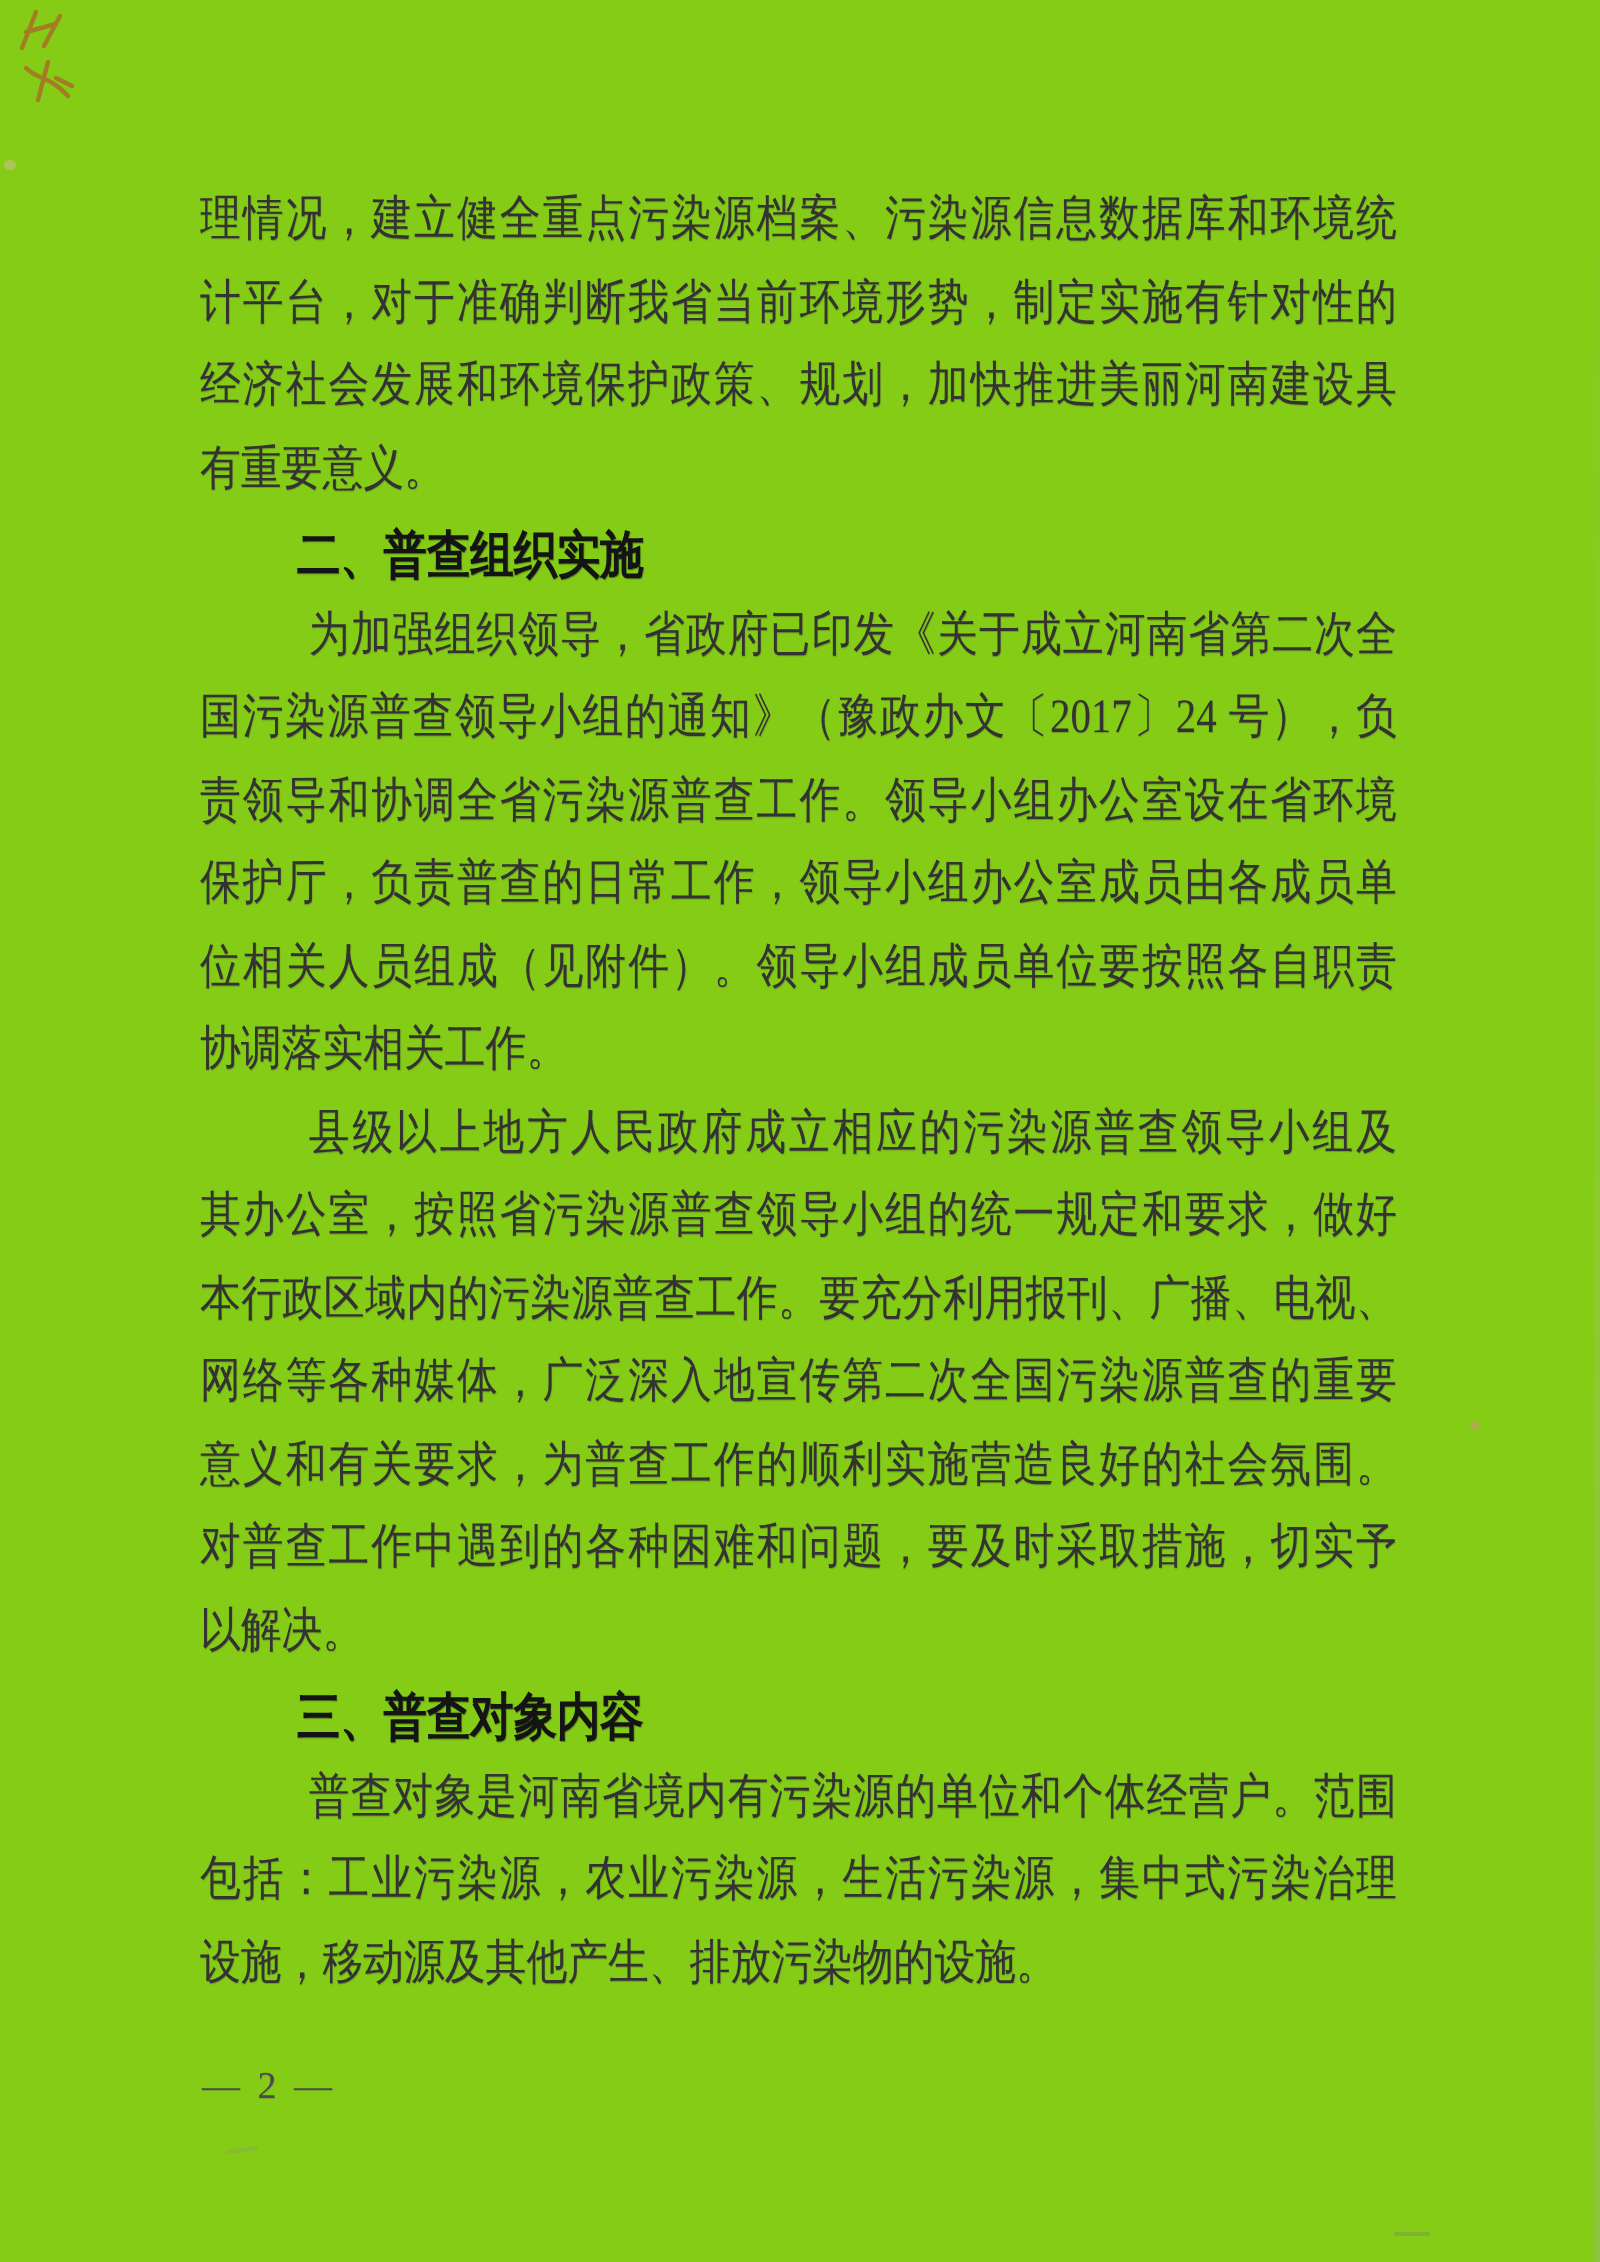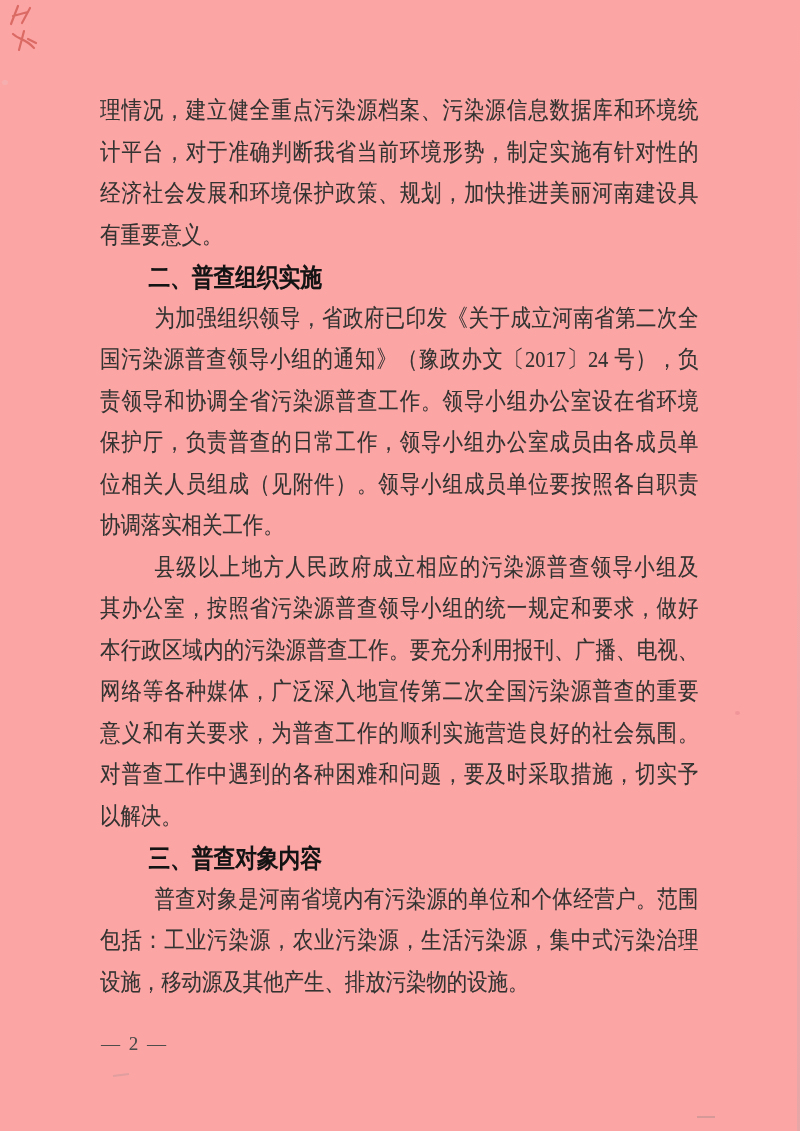--- a/index.html
+++ b/index.html
@@ -5,21 +5,21 @@
   html, body { margin: 0; padding: 0; }
   body {
     width: 800px; height: 1131px;
     background: #ffffff;
     position: relative;
     overflow: hidden;
     font-family: "Liberation Serif", "DejaVu Serif", serif;
   }
   .page {
     position: absolute; inset: 0;
-    background: #fca5a5;
+    background: #84cc16;
     font-family: Liberation Serif, serif;
   }
   
   .ln {
     position: absolute;
     left: 100px;
     width: 704px;
     transform: scaleX(0.85);
     transform-origin: 0 0;
     font-size: 24px;

